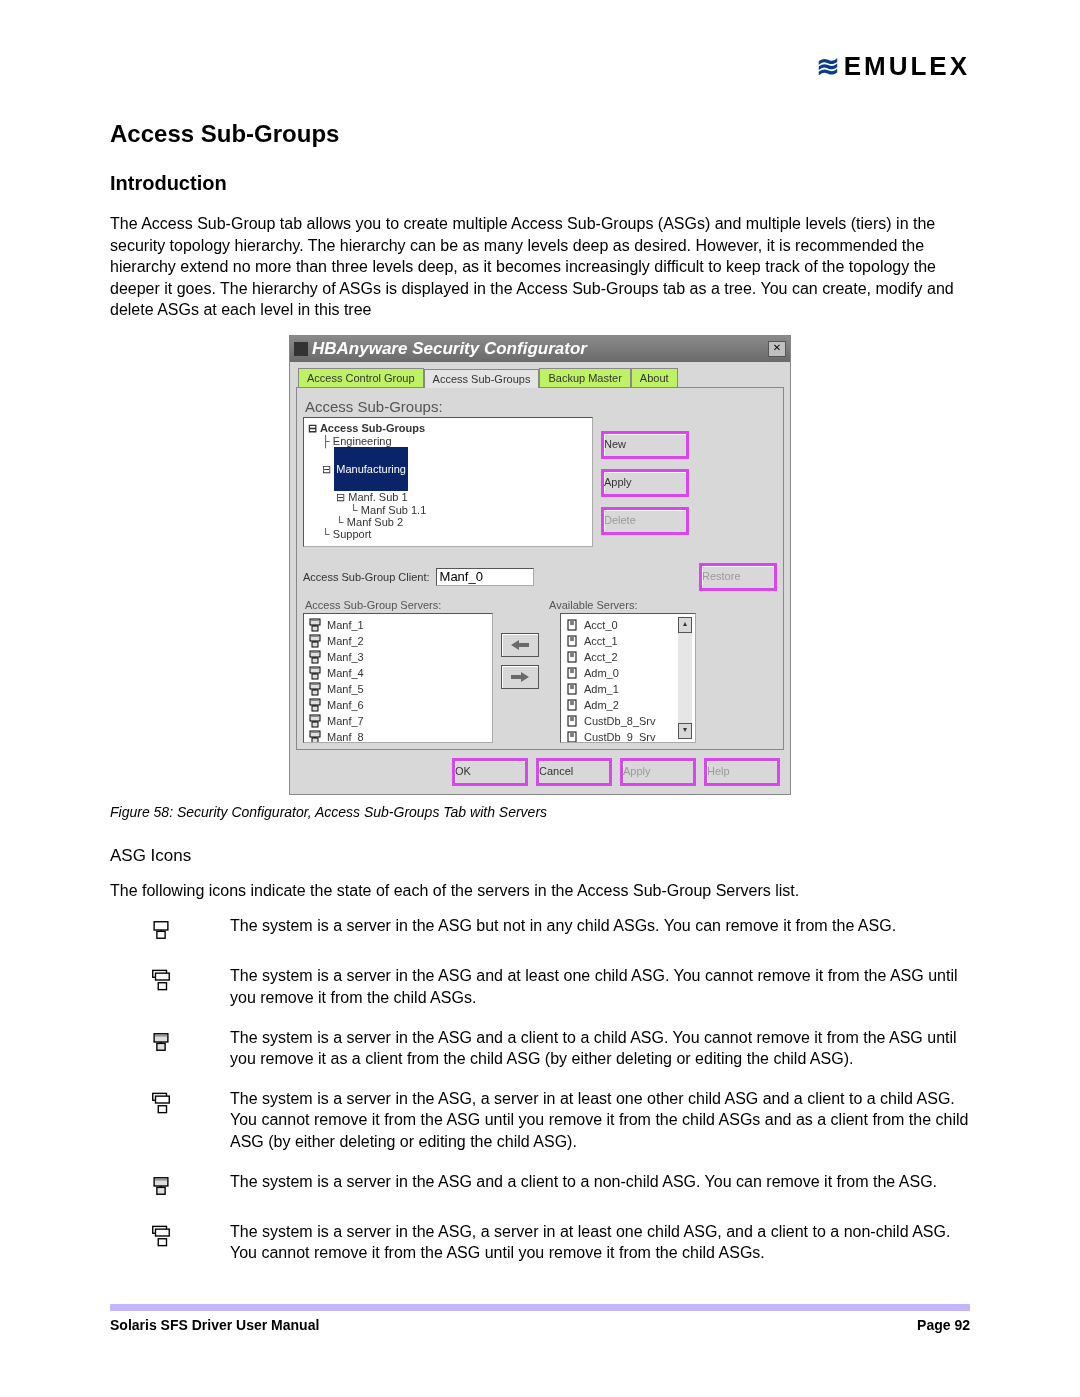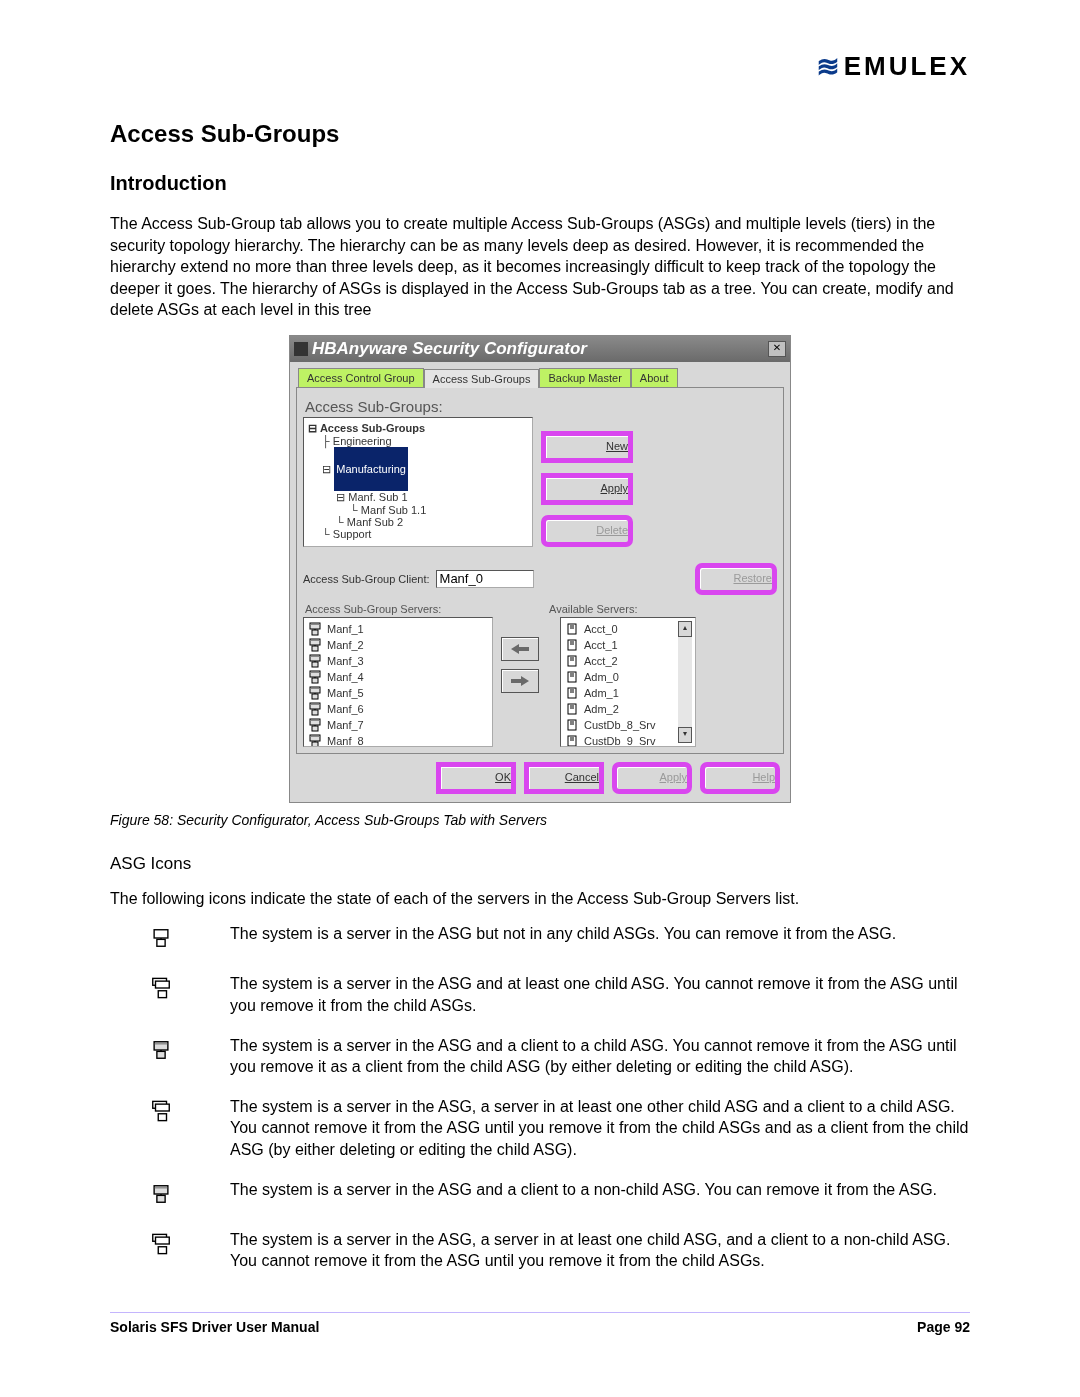--- a/index.html
+++ b/index.html
@@ -96,34 +96,34 @@
     padding:3px 8px; font-size:11px; border:1px solid #888;
     border-bottom:none; background:#bef264; margin-right:0px;
   }
   .tab.active { background:#e4e4e4; position:relative; top:1px; }
   .dlg-body { border:1px solid #888; margin:0 6px 0 6px; background:#d8d8d8; padding:6px; }
   .section-label { font-size:15px; margin:4px 0 2px 2px; color:#555; }
   .tree-area {
     display:flex; gap:8px; align-items:flex-start;
   }
   .treebox {
-    background:#fff; border:1px inset #aaa; width:230px; height:130px;
+    background:#fff; border:1px inset #aaa; width:290px; height:130px;
     padding:4px; box-sizing:border-box; overflow:hidden;
   }
   .tree-root { font-weight:bold; font-size:11px; }
   .tree-item { font-size:11px; padding-left:14px; }
   .tree-sub  { padding-left:28px; }
   .tree-sub2 { padding-left:42px; }
   .selected  { background:#0a246a; color:#fff; padding:16px 2px; display:inline-block; }
   .btn-col { display:flex; flex-direction:column; gap:10px; padding-top:14px; }
   .winbtn {
-    width:82px; height:22px; background:#d8d8d8; border:5px solid #d946ef;
-    font-size:11px; text-align:right; line-height:20px; box-shadow:1px 1px 0 #fff inset;text-decoration:underline;
-  }
-  .winbtn.disabled { color:#9a9a9a;border-radius:7px; }
+    width:82px; height:22px; background:#d8d8d8; border:3px solid #d946ef;
+    font-size:11px; text-align:left; line-height:20px; box-shadow:1px 1px 0 #fff inset;
+  }
+  .winbtn.disabled { color:#9a9a9a; }
   .row-field { display:flex; align-items:center; gap:6px; margin-top:16px; }
   .row-field .field-label { font-size:11px; }
   .row-field input {
     background:#fff; border:1px inset #aaa; font-size:13px; height:16px;
     padding:0 3px; width:90px;
   }
   .row-field .spacer { flex:1; }
   .lists-row { display:flex; gap:8px; align-items:flex-start; margin-top:2px; }
   .list-col { display:flex; flex-direction:column; }
   .list-label { font-size:11px; margin:6px 0 2px 2px; color:#555; }
@@ -141,21 +141,21 @@
   .sb-btn { height:14px; background:#d8d8d8; border:1px solid #555; font-size:8px; text-align:center; line-height:12px; }
   .sb-track { flex:1; background:#e6e6e6; }
   .dlg-footer { display:flex; justify-content:flex-end; gap:8px; padding:8px 10px; }
   .dlg-footer .winbtn { width:70px; }
   svg.srv-svg { width:16px; height:16px; }
   
   .icon-rows { margin-top:6px; }
   .icon-row { display:flex; gap:30px; margin-bottom:18px; align-items:flex-start; }
   .icon-cell { width:50px; padding-left:40px; padding-top:2px; }
   .icon-desc { flex:1; font-size:16px; line-height:1.35; }
-  .footer-line { border-top:1px solid #c4b5fd; margin-top:40px; padding-top:6px;
+  .footer-line { border-top:7px solid #c4b5fd; margin-top:40px; padding-top:6px;
     display:flex; justify-content:space-between; font-size:14px; font-weight:bold; }
   .asg-icon-svg { width:22px; height:26px; }
 </style>
 </head>
 <body>
 
 <svg width="0" height="0" style="position:absolute">
   <defs>
     <g id="server-base">
       <rect x="3" y="2" width="10" height="6" fill="#fff" stroke="#000"></rect>

